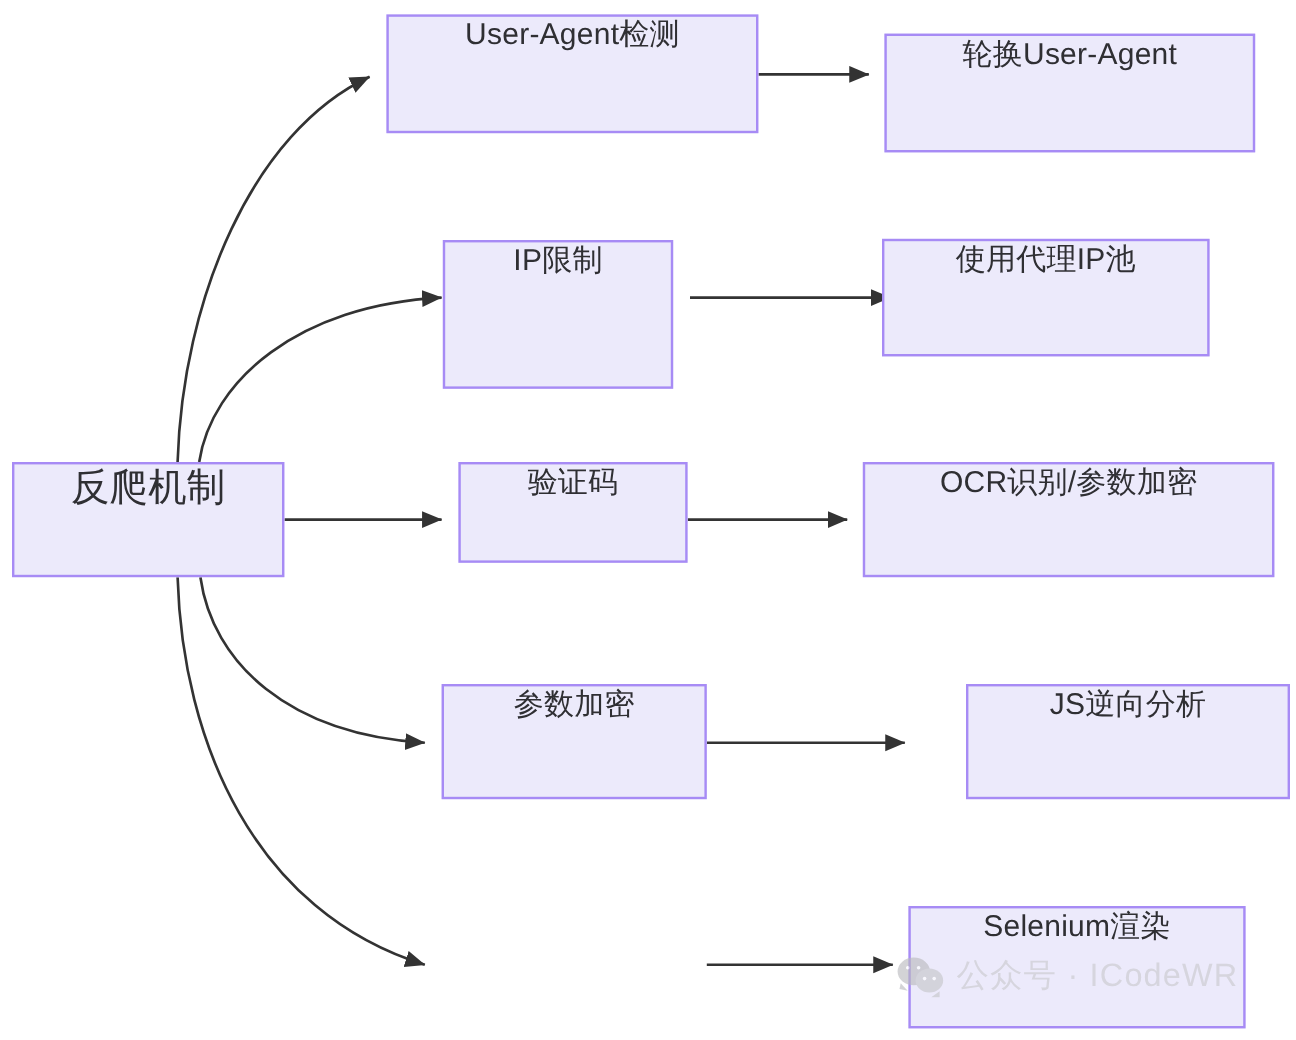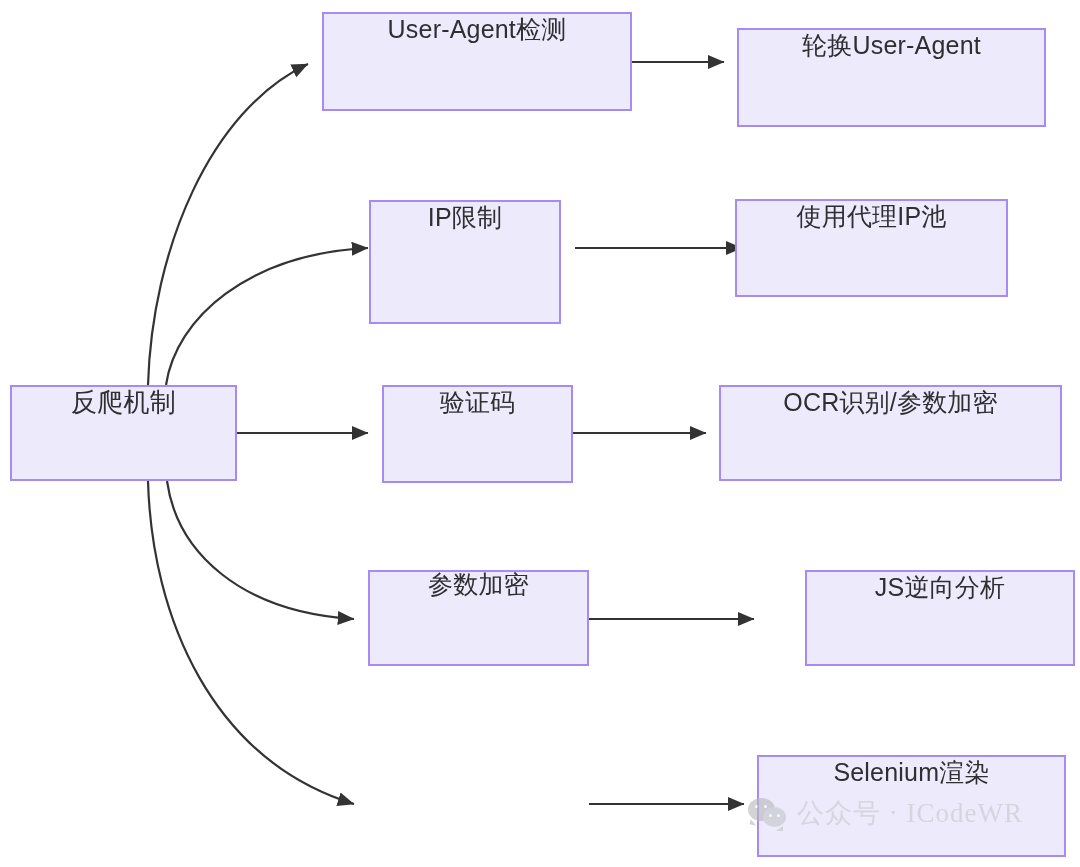--- a/index.html
+++ b/index.html
@@ -37,21 +37,21 @@
     z-index: 3;
   }
   .node-label {
     font-size: 25px;
     color: #2f2f33;
     letter-spacing: 0.2px;
     line-height: 1.2;
     white-space: nowrap;
     text-align: center;
   }
-  .node.root .node-label { font-size: 26px; }
+  .node.root .node-label { font-size: 32px; }
 
   
   #watermark {
     position: absolute;
     left: 748px;
     top: 795px;
     display: flex;
     align-items: center;
     gap: 9px;
     z-index: 6;
@@ -100,21 +100,20 @@
     position: absolute;
     width: 3.4px; height: 3.4px;
     border-radius: 50%;
     background: #ffffff;
   }
   #watermark .wm-text {
     font-size: 27px;
     color: #c9c9cd;
     white-space: nowrap;
     letter-spacing: 1px;
-    font-family: Liberation Serif, serif;
   }
 </style>
 </head>
 <body>
 
 <div id="canvas">
 
   <svg id="edges" viewBox="0 0 1080 867" xmlns="http://www.w3.org/2000/svg">
     <defs>
       <marker id="arrow" markerWidth="9" markerHeight="9" refX="7.4" refY="3.2" orient="auto" markerUnits="strokeWidth">
@@ -146,35 +145,35 @@
     <span class="node-label">轮换User-Agent</span>
   </div>
 
   <div class="node" style="left:369px; top:200px; width:192px; height:124px;">
     <span class="node-label">IP限制</span>
   </div>
   <div class="node" style="left:735px; top:199px; width:273px; height:98px;">
     <span class="node-label">使用代理IP池</span>
   </div>
 
-  <div class="node" style="left:382px; top:385px; width:191px; height:98px;">
+  <div class="node" style="left:382px; top:385px; width:191px; height:84px;">
     <span class="node-label">验证码</span>
   </div>
   <div class="node" style="left:719px; top:385px; width:343px; height:96px;">
     <span class="node-label">OCR识别/参数加密</span>
   </div>
 
-  <div class="node" style="left:368px; top:570px; width:221px; height:96px;font-family:Liberation Mono, monospace;">
+  <div class="node" style="left:368px; top:570px; width:221px; height:96px;">
     <span class="node-label">参数加密</span>
   </div>
   <div class="node" style="left:805px; top:570px; width:270px; height:96px;">
     <span class="node-label">JS逆向分析</span>
   </div>
 
-  <div class="node" style="left:757px; top:755px; width:309px; height:102px;">
+  <div class="node" style="left:757px; top:755px; width:281px; height:102px;">
     <span class="node-label">Selenium渲染</span>
   </div>
 
   <div id="watermark">
     <span class="wm-icon">
       <span class="bub big"></span>
       <span class="dot" style="left:7px; top:9px;"></span>
       <span class="dot" style="left:16px; top:9px;"></span>
       <span class="bub small"></span>
       <span class="dot" style="left:21px; top:18px;"></span>

